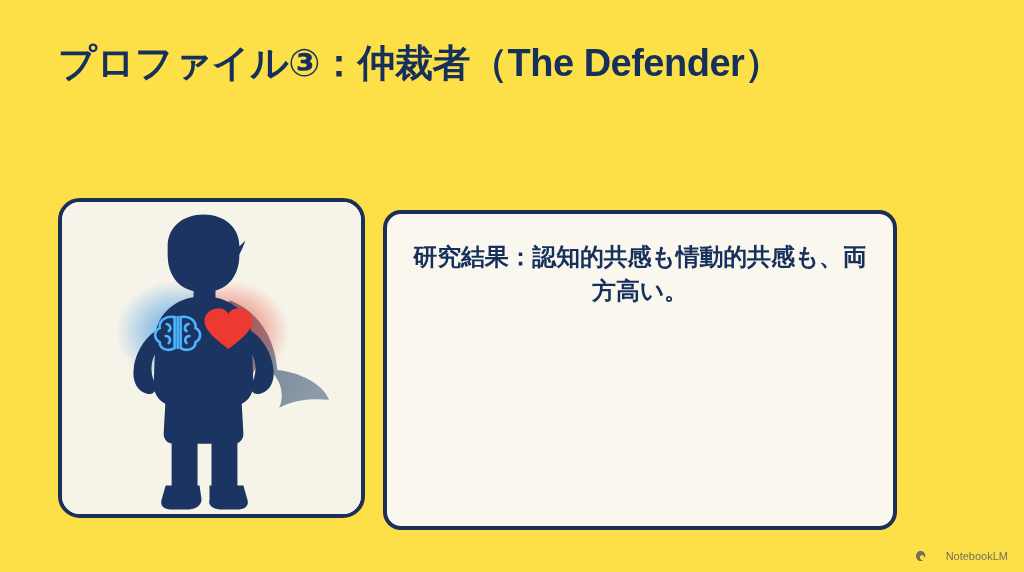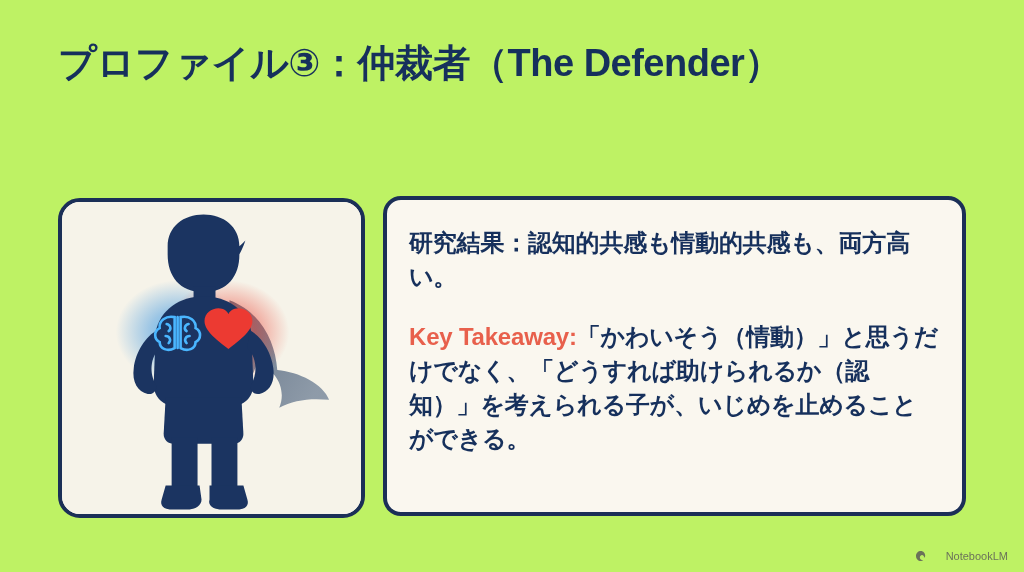--- a/index.html
+++ b/index.html
@@ -11,21 +11,21 @@
     width: 1024px;
     height: 572px;
     background: #f7f4ea;
     font-family: "Liberation Sans", "DejaVu Sans", sans-serif;
     overflow: hidden;
     position: relative;
   }
   .slide {
     position: absolute;
     inset: 0;
-    background: #bef264;
+    background: #fde047;
   }
 
   
   .title {
     position: absolute;
     left: 58px;
     top: 42px;
     font-size: 38px;
     font-weight: bold;
     color: #16305c;
@@ -54,25 +54,26 @@
   .image-panel {
     left: 58px;
     top: 198px;
     width: 307px;
     height: 320px;
     border-radius: 22px;
     overflow: hidden;
   }
   .text-panel {
     left: 383px;
-    top: 196px;
-    width: 583px;
+    top: 210px;
+    width: 514px;
     height: 320px;
     border-radius: 18px;
     padding: 26px 22px 20px 22px;
+    text-align: center;
   }
 
   
   .illus {
     position: absolute;
     inset: 0;
     background: #f6f3e9;
   }
   .illus svg {
     display: block;
@@ -203,21 +204,20 @@
                    C17 -24 24 -19 24 -11 C24 -4 18 4 0 17 Z" fill="#ec3a32"></path>
         </g>
       </svg>
     </div>
   </div>
 
   <div class="panel text-panel">
     <div class="body-text">
       <p class="para">研究結果：認知的共感も情動的共感も、両方高い。</p>
       <div class="para-gap"></div>
-      <p class="para"><span class="key-label">Key Takeaway:</span><span>「かわいそう（情動）」と思うだけでなく、「どうすれば助けられるか（認知）」を考えられる子が、いじめを止めることができる。</span></p>
     </div>
   </div>
 
   <div class="watermark">
     <span class="wm-icon">
       <svg width="12" height="12" viewBox="0 0 24 24" xmlns="http://www.w3.org/2000/svg">
         <path d="M12 2 C6 2 2 6.2 2 12 C2 17.8 6 22 12 22 C14 22 15.6 21.4 16.8 20.4
                  C14.8 20.6 12.6 20 11.2 18.6 C9.2 16.6 9.2 13.4 11.2 11.4
                  C12.8 9.8 15.4 9.8 17 11.4 C18.2 12.6 18.4 14.4 17.6 15.8
                  C19.2 15 20.4 13.4 20.4 11.4 C20.4 6.4 16.6 2 12 2 Z" fill="#5c5c58"></path>

